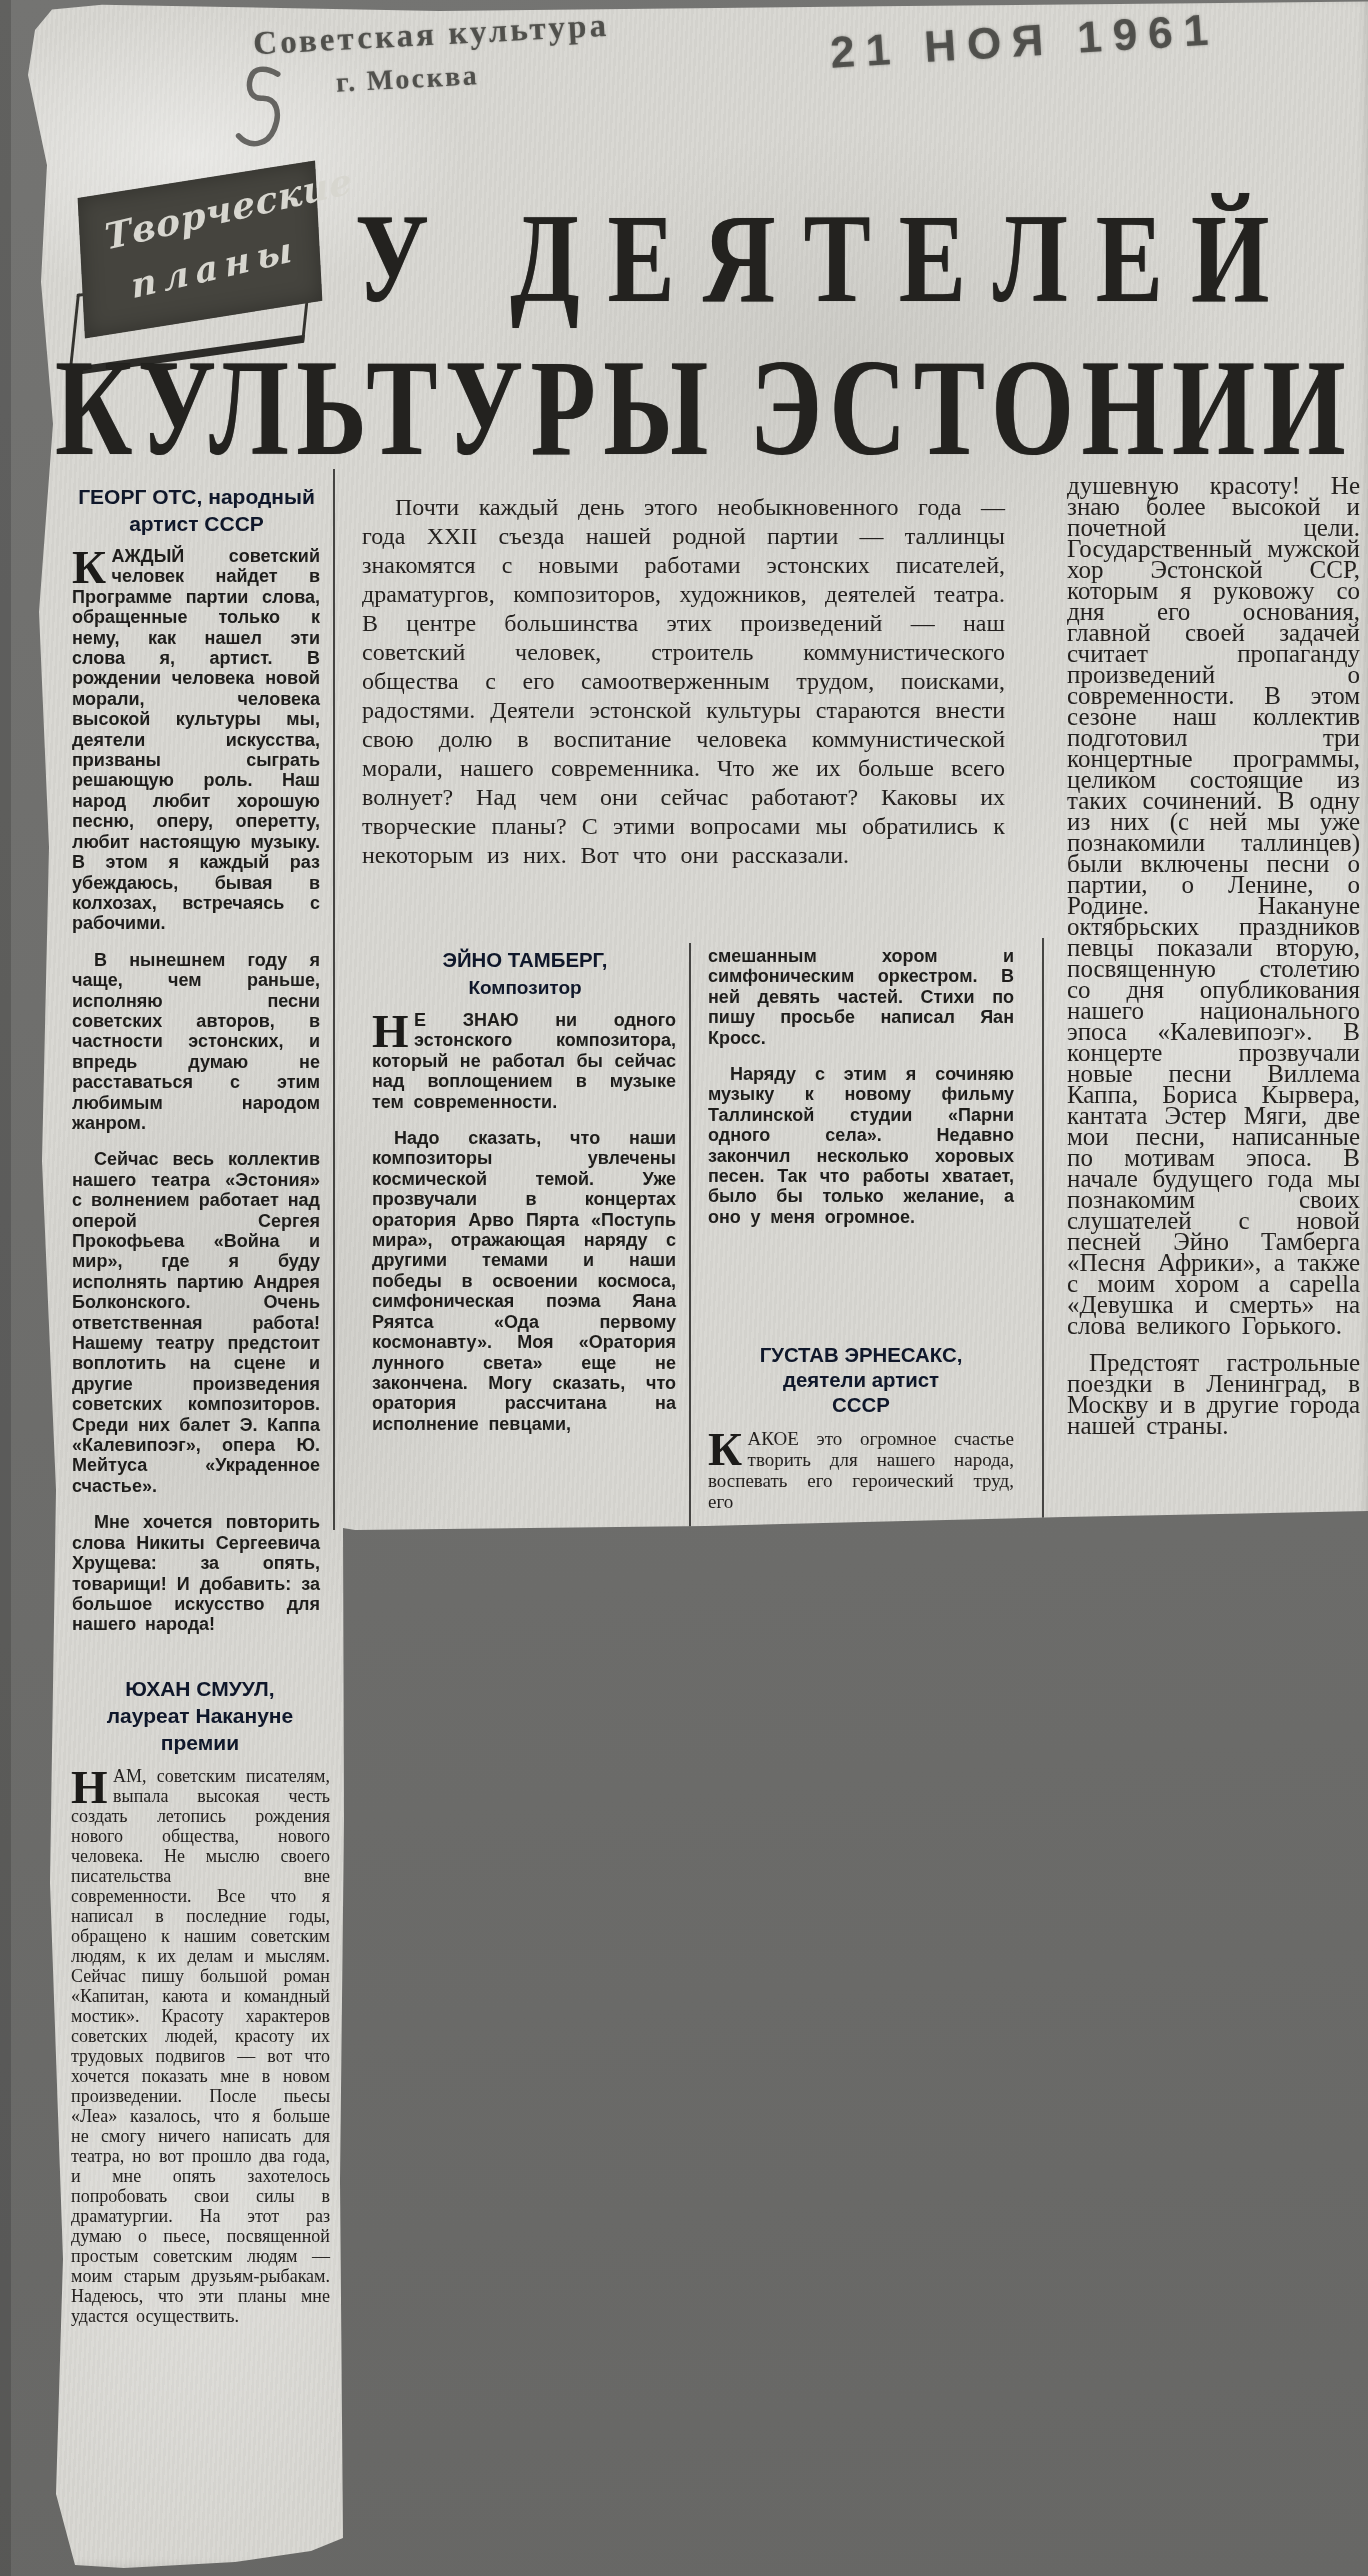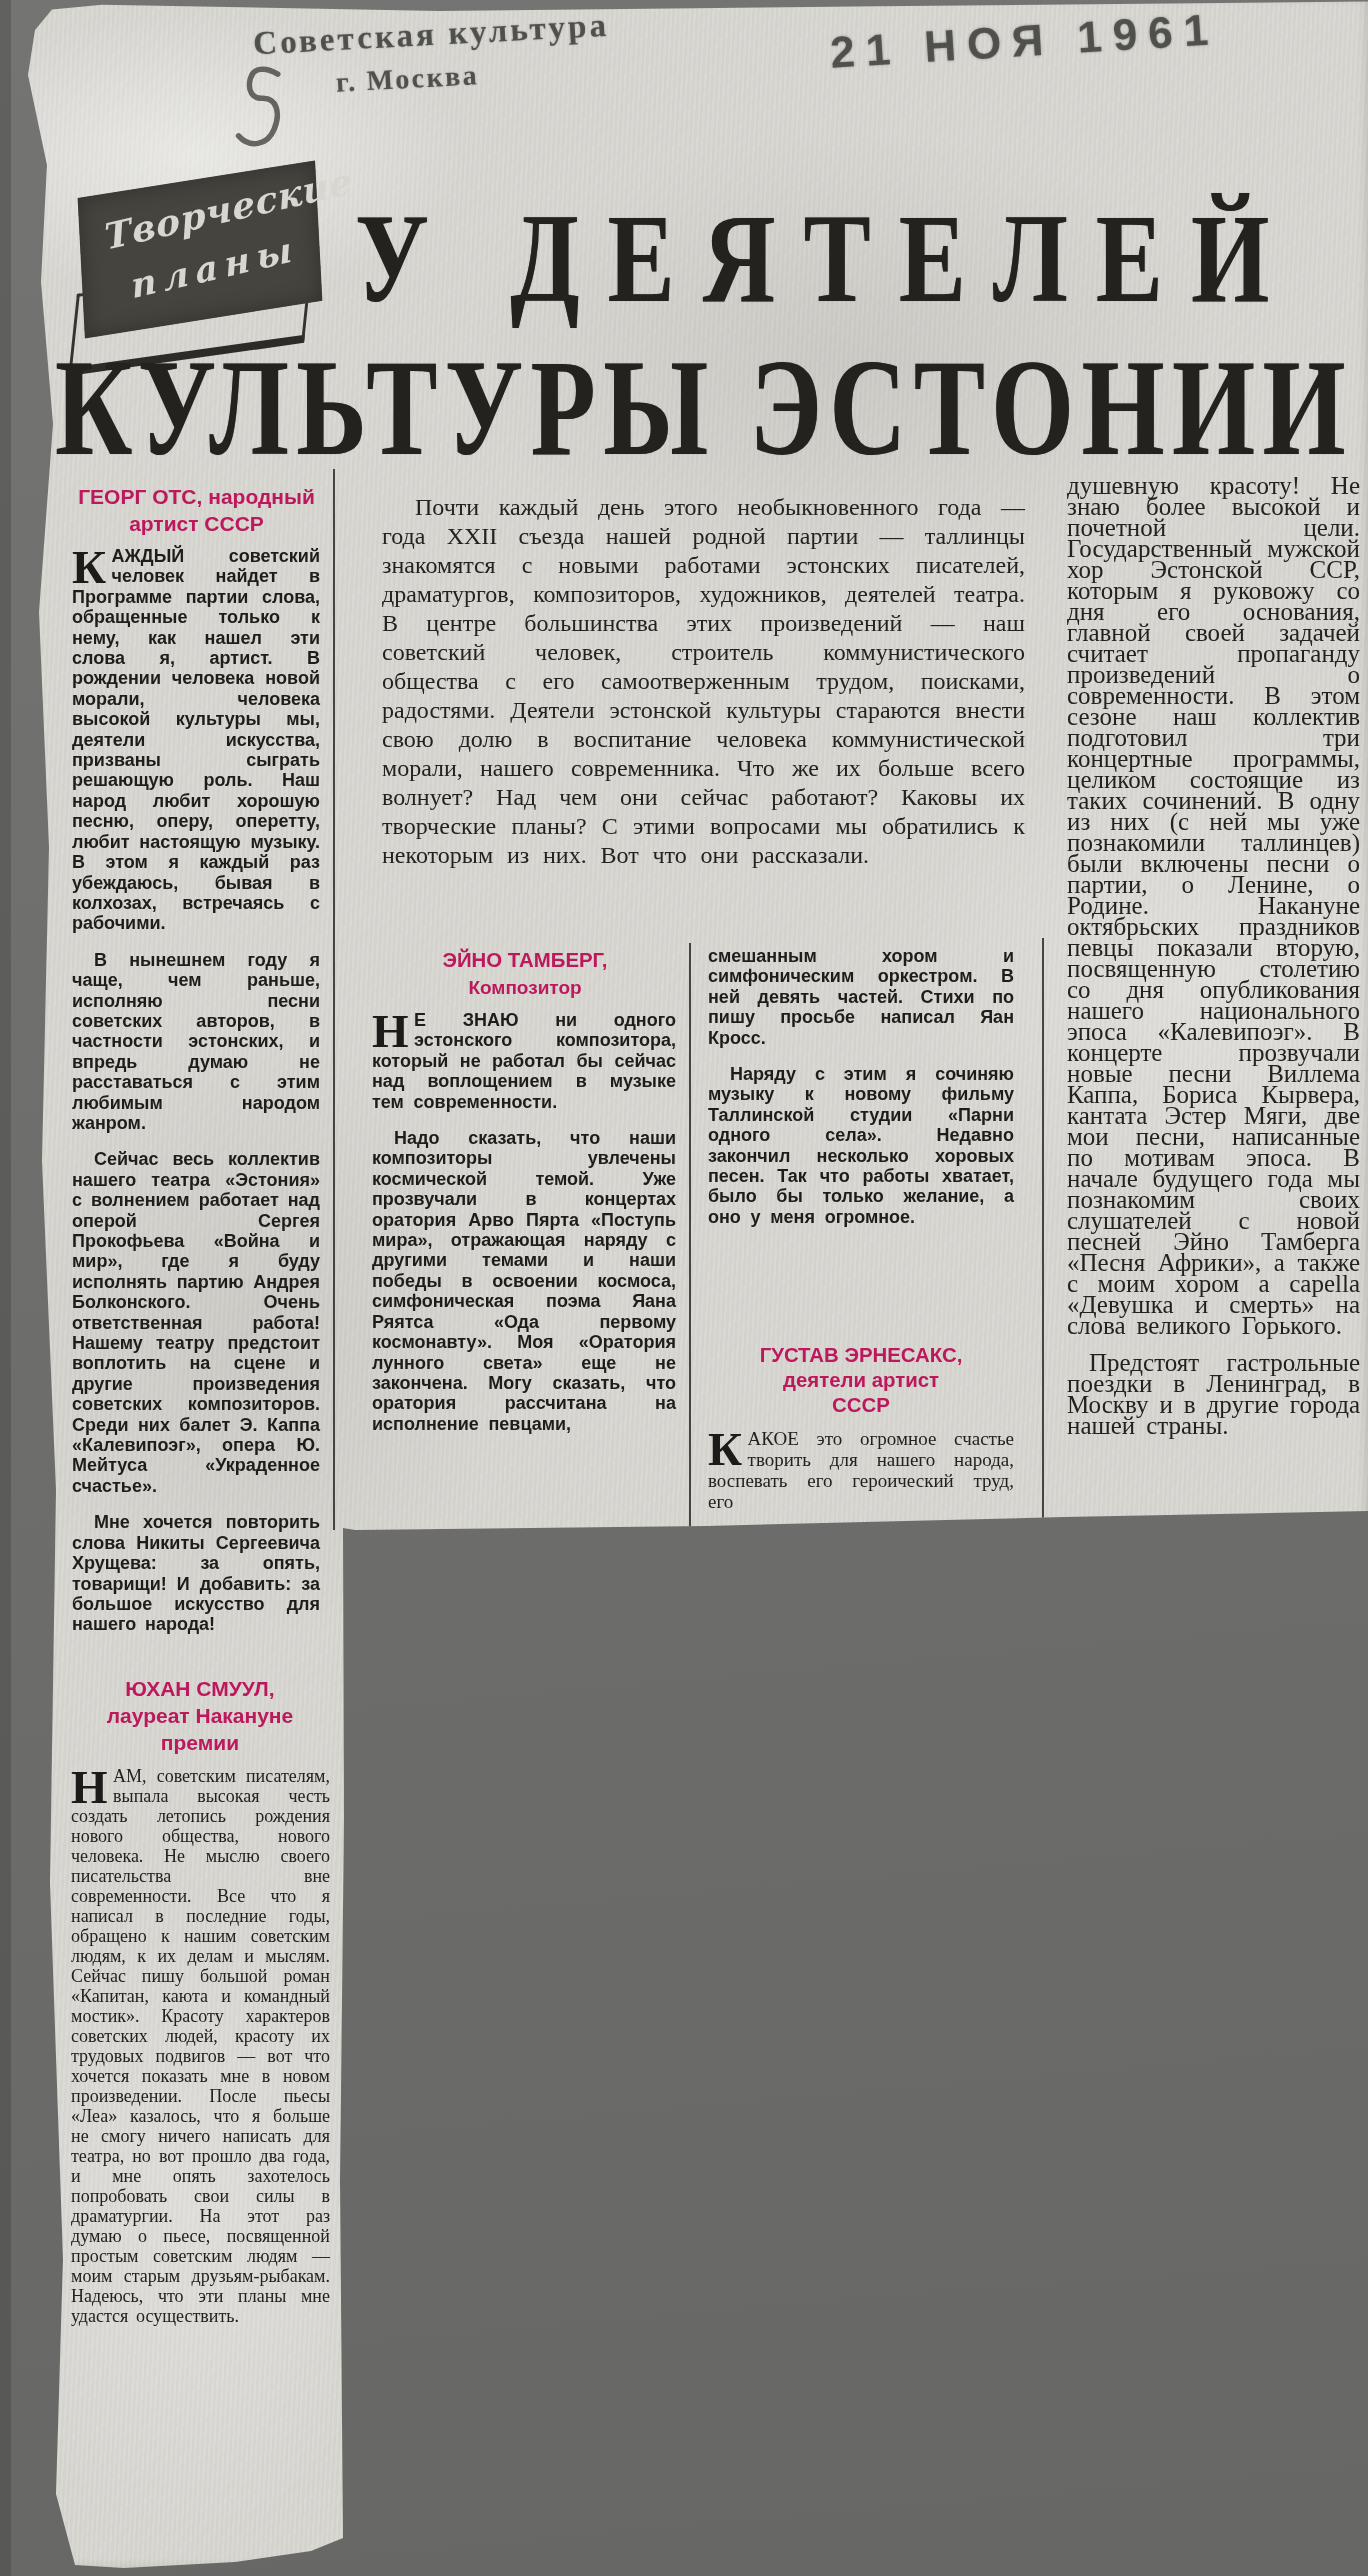--- a/index.html
+++ b/index.html
@@ -50,33 +50,33 @@
       white-space:nowrap;transform-origin:left top;text-shadow:0 0 0.8px rgba(0,0,0,.5);}
   .hl1{left:355px;top:187px;font-size:126px;letter-spacing:35px;transform:scaleX(.8);}
   .hl2{left:55px;top:329px;font-size:137px;letter-spacing:9.4px;transform:scaleX(.78);}
   
   .vrule{position:absolute;width:2.4px;background:#2c2b29;opacity:.85;}
   .r1{left:333px;top:469px;height:1061px;}
   .r2{left:689px;top:943px;height:587px;}
   .r3{left:1042px;top:938px;height:587px;}
   
   .byline{position:absolute;text-align:center;font-family:"Liberation Sans",sans-serif;
-      font-weight:bold;color:#be185d;}
+      font-weight:bold;color:#0f172a;}
   .byline div{white-space:nowrap;}
   .sansbody{position:absolute;font-family:"Liberation Sans",sans-serif;font-weight:bold;
       color:#1e1d1b;text-align:justify;}
   .serifbody{position:absolute;font-family:"Liberation Serif",serif;color:#24211f;
       text-align:justify;}
   .para{margin:0;}
   .para + .para{margin-top:16px;text-indent:22px;}
   .dc{float:left;font-family:"Liberation Serif",serif;font-weight:bold;font-size:47px;
       line-height:38px;padding:1.6px 5.5px 0 0;color:#1c1b19;}
   .ots-byline{left:71px;top:483px;width:251px;font-size:21px;line-height:27px;}
   .ots-body{left:72px;top:546px;width:248px;font-size:18px;line-height:20.4px;word-spacing:3.9px;}
-  .intro{left:362px;top:493px;width:643px;font-size:24px;line-height:29px;word-spacing:7.8px;margin-left:20px;}
+  .intro{left:362px;top:493px;width:643px;font-size:24px;line-height:29px;word-spacing:7.8px;}
   .intro p{text-indent:33px;margin:0;}
   .tam-byline{left:369px;top:946px;width:312px;font-size:20.4px;line-height:28px;}
   .tam-byline .sub{font-size:19px;}
   .tam-body{left:372px;top:1010px;width:304px;font-size:18px;line-height:20.4px;word-spacing:4.7px;}
   .col3-body{left:708px;top:946px;width:306px;font-size:18px;line-height:20.4px;word-spacing:4.7px;}
   .ern-byline{left:708px;top:1343px;width:306px;font-size:20.4px;line-height:25px;}
   .ern-body{left:708px;top:1428px;width:306px;font-size:19px;line-height:21px;word-spacing:3.9px;}
   .col4-body{left:1067px;top:475px;width:293px;font-size:25px;line-height:21px;word-spacing:4.7px;}
   .smuul-byline{left:69px;top:1675px;width:262px;font-size:21px;line-height:27px;}
   .smuul-body{left:71px;top:1766px;width:259px;font-size:18px;line-height:20px;word-spacing:3.1px;}

